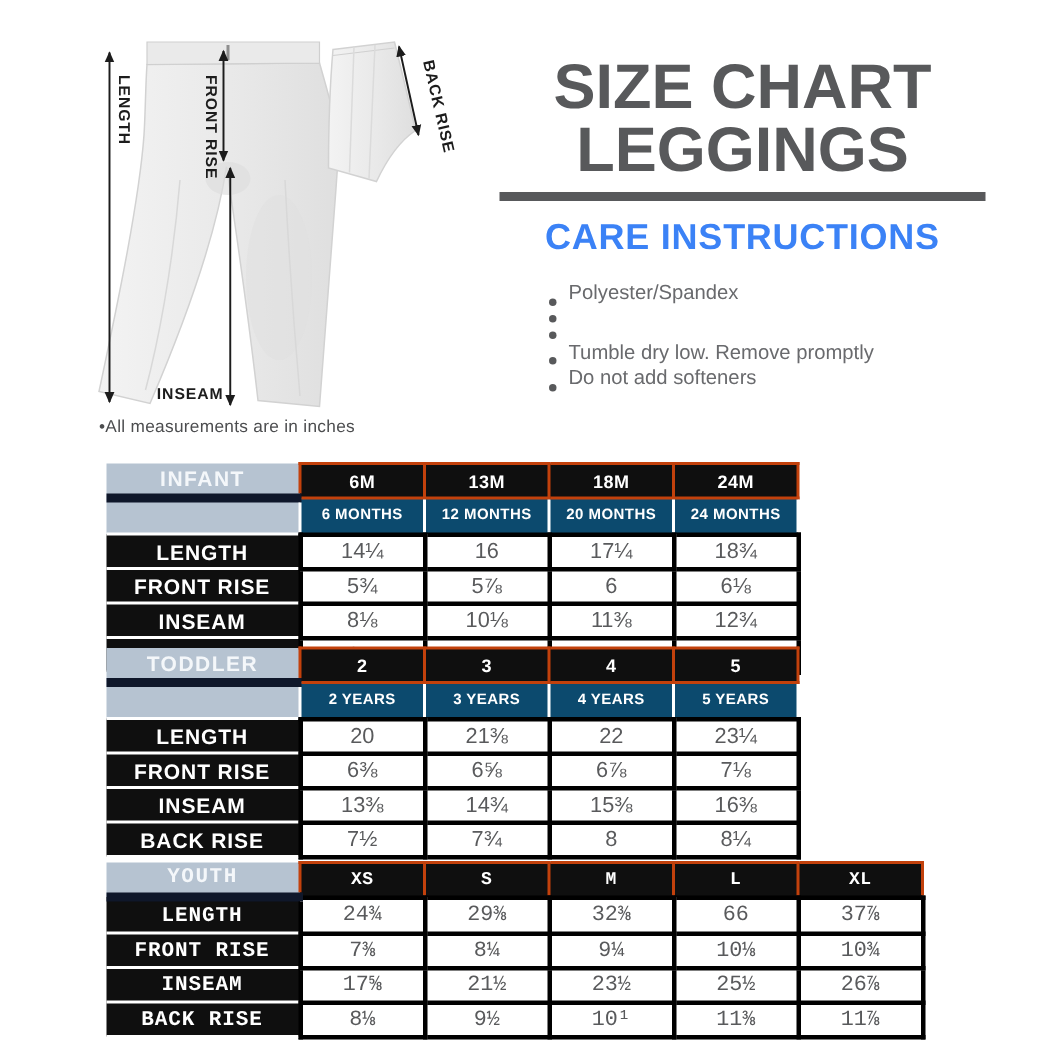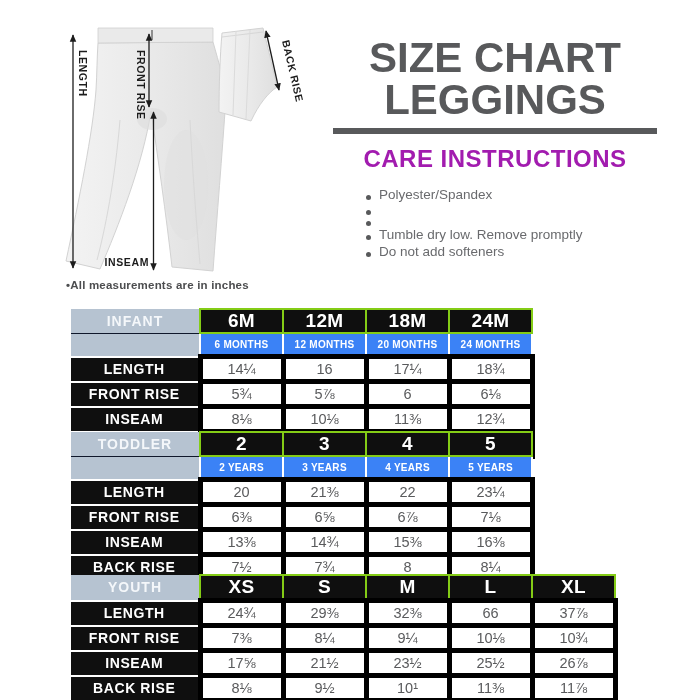--- a/index.html
+++ b/index.html
@@ -5,40 +5,40 @@
   html,body { margin:0; padding:0; background:#fff; }
   .canvas {
     position:relative; width:700px; height:700px; background:#ffffff;
     font-family:"Liberation Sans","DejaVu Sans",sans-serif; overflow:hidden;
   }
 
   
   .title-block { position:absolute; left:333px; top:37px; width:324px; text-align:center; }
   .title-line { font-size:42px; line-height:42px; font-weight:bold; color:#58595b; letter-spacing:0px; white-space:nowrap; }
   .title-rule { height:6px; background:#58595b; margin-top:7px; }
-  .care-heading { margin-top:13px; font-size:24px; line-height:24px; font-weight:bold; color:#a21caf; letter-spacing:0.5px; white-space:nowrap; }
+  .care-heading { margin-top:13px; font-size:24px; line-height:24px; font-weight:bold; color:#3b82f6; letter-spacing:0.5px; white-space:nowrap; }
   .care-list { margin:15px 0 0 0; padding:0; list-style:none; text-align:left; }
-  .care-item { display:flex; align-items:center; margin-left:33px; font-size:13.5px; line-height:17.5px; color:#696a6d; }
+  .care-item { display:flex; align-items:flex-end; margin-left:33px; font-size:13.5px; line-height:17.5px; color:#696a6d; }
   .care-item .dot { flex:none; width:5px; height:5px; border-radius:50%; background:#58595b; margin:6px 8px 0 0; }
 
   
-  .note { position:absolute; left:66px; top:279px; font-size:11.5px; font-weight:bold; color:#4c4d4f; letter-spacing:0.2px;text-align:right; }
+  .note { position:absolute; left:66px; top:279px; font-size:11.5px; font-weight:normal; color:#4c4d4f; letter-spacing:0.2px;text-align:right; }
 
   
   .size-table { position:absolute; left:71px; border-collapse:collapse; table-layout:fixed; }
   .t-infant  { top:308px; }
   .t-toddler { top:431px; }
-  .t-youth   { top:574px; }
+  .t-youth   { top:574px;font-family:Liberation Mono, monospace; }
   .size-table th, .size-table td { height:20px; padding:0; text-align:center; vertical-align:middle; }
-  .cg  { background:#b6c3d1; color:#f4f7fa; font-size:14px; font-weight:bold; letter-spacing:1px; border-bottom:1px solid #0f172a;margin-left:40px; }
+  .cg  { background:#b6c3d1; color:#f4f7fa; font-size:14px; font-weight:bold; letter-spacing:1px; border-bottom:6px solid #0f172a;margin-left:40px; }
   .cg2 { background:#b6c3d1; }
-  .cs  { background:#0f0f0f; color:#fff; font-size:19px; font-weight:bold; border:2px solid #84cc16; letter-spacing:0.3px; }
-  .ca  { background:#3b82f6; color:#fff; font-size:10px; font-weight:bold; border:2px solid #fff; letter-spacing:0.3px; }
+  .cs  { background:#0f0f0f; color:#fff; font-size:12px; font-weight:bold; border:2px solid #c2410c; letter-spacing:0.3px; }
+  .ca  { background:#0c4a6e; color:#fff; font-size:10px; font-weight:bold; border:2px solid #fff; letter-spacing:0.3px; }
   .cl  { background:#0f0f0f; color:#fff; font-size:14px; font-weight:bold; letter-spacing:0.6px; text-align:left; padding-left:17px; border:2px solid #fff; border-left:none; }
-  .cv  { background:#fff; color:#595a5c; font-size:14.5px; font-weight:normal; border:5px solid #000000; }
+  .cv  { background:#fff; color:#595a5c; font-size:14.5px; font-weight:normal; border:3px solid #000000; }
 
   
   .diagram { position:absolute; left:40px; top:10px; width:290px; height:280px; }
   .arrow { stroke:#1c1c1c; stroke-width:1.3; fill:none; }
   .mlabel { font-family:"Liberation Sans","DejaVu Sans",sans-serif; font-size:10.5px; font-weight:bold; fill:#1c1c1c; letter-spacing:0.6px; }
 </style>
 </head>
 <body>
 
 <div class="canvas">
@@ -120,21 +120,21 @@
         <col style="width:129px">
         <col style="width:83px">
         <col style="width:83px">
         <col style="width:83px">
         <col style="width:83px">
       </colgroup>
     <tbody>
       <tr>
         <th class="cg">INFANT</th>
         <th class="cs">6M</th>
-        <th class="cs">12M</th>
+        <th class="cs">13M</th>
         <th class="cs">18M</th>
         <th class="cs">24M</th>
       </tr>
       <tr>
         <th class="cg2"></th>
         <th class="ca">6 MONTHS</th>
         <th class="ca">12 MONTHS</th>
         <th class="ca">20 MONTHS</th>
         <th class="ca">24 MONTHS</th>
       </tr>

